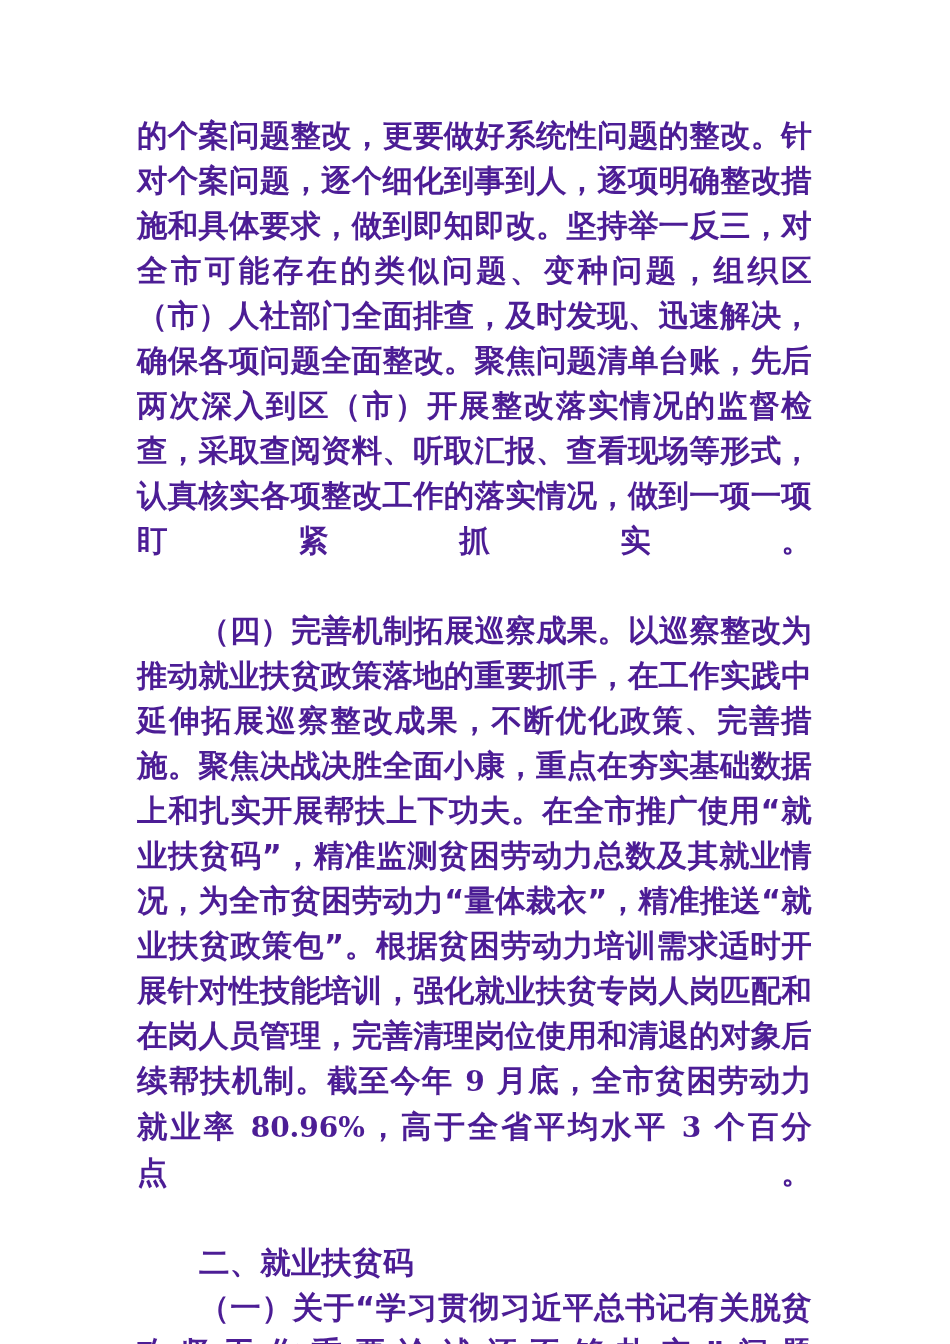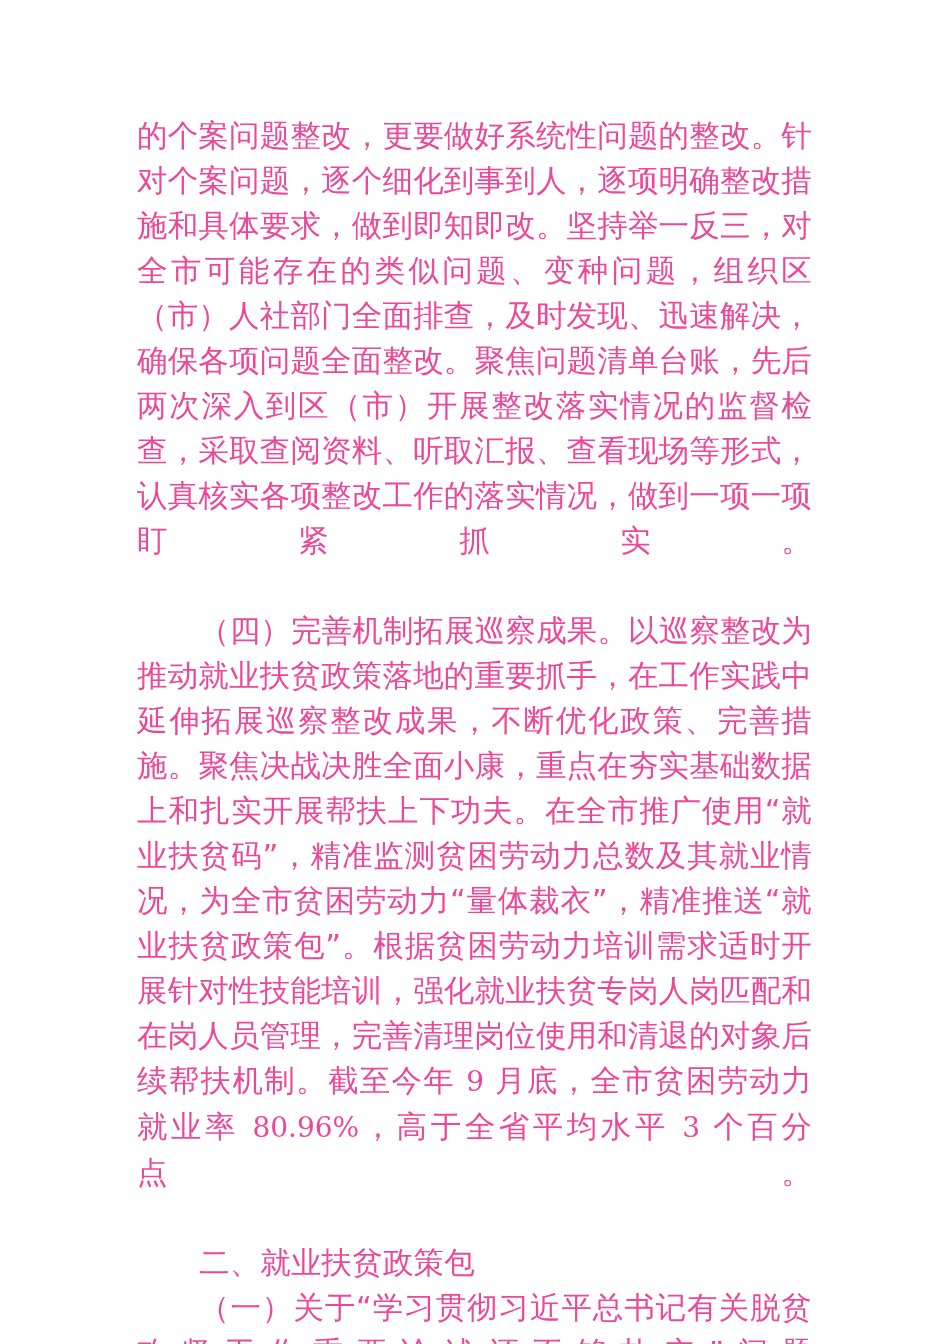--- a/index.html
+++ b/index.html
@@ -30,25 +30,25 @@
     top: 113px;
     width: 675px;
   }
 
   .para {
     margin: 0;
     padding: 0;
     font-family: "DejaVu Sans", "Liberation Sans", sans-serif;
     font-size: 30.5px;
     line-height: 45px;
-    color: #ec4899;
+    color: #4c1d95;
     text-align: justify;
     text-justify: inter-character;
     letter-spacing: 0.15px;
-    font-weight: 400;
+    font-weight: 700;
     -webkit-font-smoothing: none;
   }
 
   
   .para::after {
     content: "";
     display: inline-block;
     width: 100%;
   }
   .para.nolast::after { content: none; }
@@ -67,18 +67,18 @@
 </head>
 <body>
 
 <div id="page">
   <div id="text-body">
 
     <p class="para">的个案问题整改，更要做好系统性问题的整改。针对个案问题，逐个细化到事到人，逐项明确整改措施和具体要求，做到即知即改。坚持举一反三，对全市可能存在的类似问题、变种问题，组织区（市）人社部门全面排查，及时发现、迅速解决，确保各项问题全面整改。聚焦问题清单台账，先后两次深入到区（市）开展整改落实情况的监督检查，采取查阅资料、听取汇报、查看现场等形式，认真核实各项整改工作的落实情况，做到一项一项盯紧抓实。</p>
 
     <p class="para indent2"><span>（四）完善机制拓展巡察成果。以巡察整改为推动就业扶贫政策落地的重要抓手，在工作实践中延伸拓展巡察整改成果，不断优化政策、完善措施。聚焦决战决胜全面小康，重点在夯实基础数据上和扎实开展帮扶上下功夫。在全市推广使用“就业扶贫码”，精准监测贫困劳动力总数及其就业情况，为全市贫困劳动力“量体裁衣”，精准推送“就业扶贫政策包”。根据贫困劳动力培训需求适时开展针对性技能培训，强化就业扶贫专岗人岗匹配和在岗人员管理，完善清理岗位使用和清退的对象后续帮扶机制。截至今年 </span><span class="num">9</span><span> 月底，全市贫困劳动力就业率 </span><span class="num">80.96%</span><span>，高于全省平均水平 </span><span class="num">3</span><span> 个百分点。</span></p>
 
-    <p class="para indent2 nolast">二、就业扶贫政策包</p>
+    <p class="para indent2 nolast">二、就业扶贫码</p>
 
     <p class="para indent2">（一）关于“学习贯彻习近平总书记有关脱贫攻坚工作重要论述还不够扎实”问题</p>
 
   </div>
 </div>
 
 </body></html>

